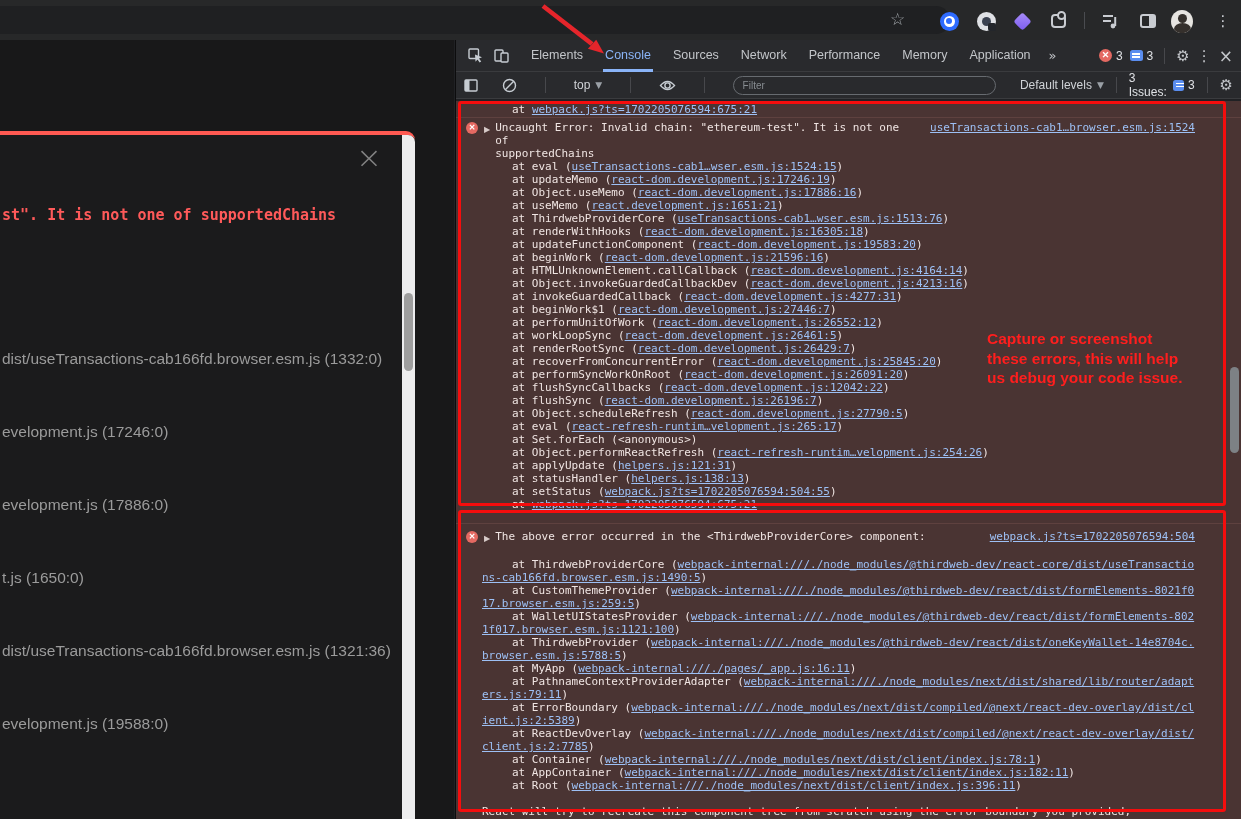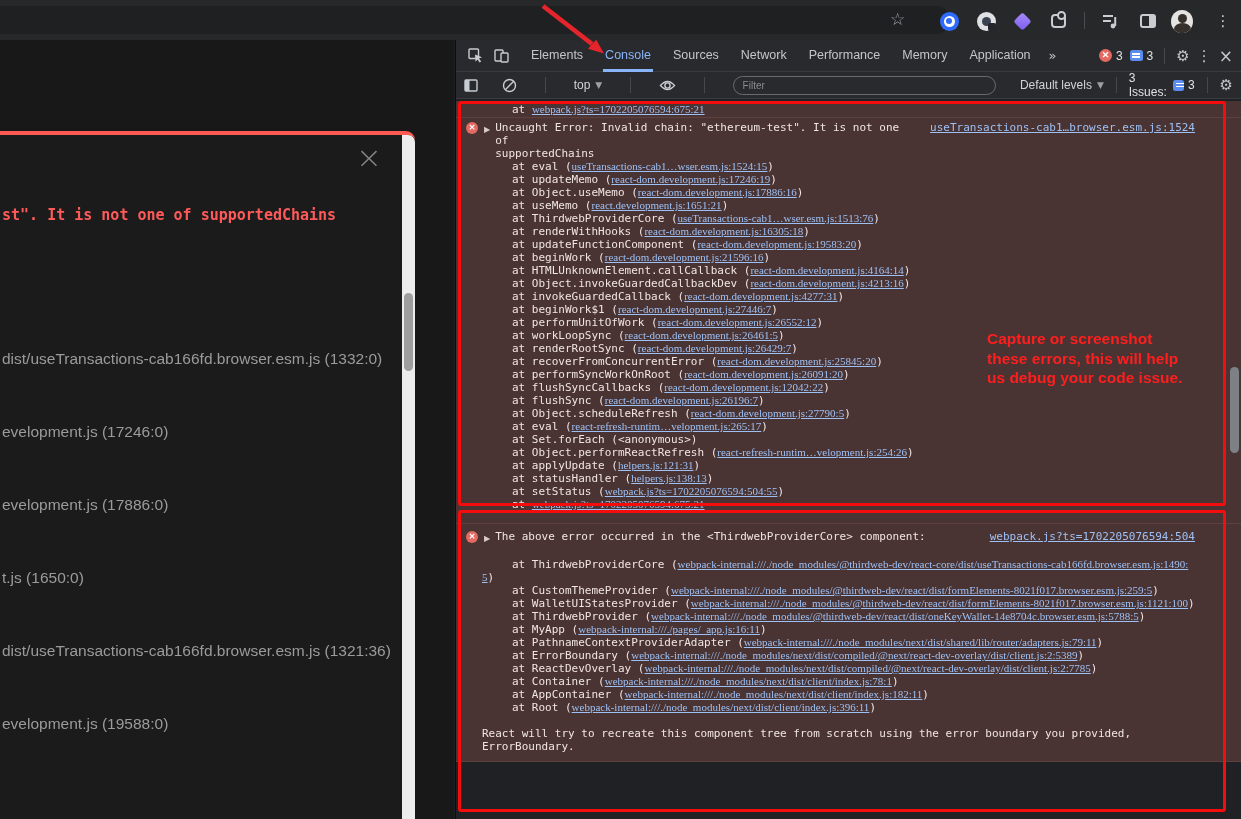--- a/index.html
+++ b/index.html
@@ -70,21 +70,21 @@
     font-family:"DejaVu Sans Mono",monospace; font-size:11px; line-height:13px; color:#f0e5e3; }
   .row-tail { background:#4a3433; border-bottom:1px solid #5e413f; padding:2px 48px 1px 56px; }
   .eblock { background:#4a3433; border-bottom:1px solid #5e413f; }
   .block1 { padding:3px 0 12px; }
   .block2 { padding:6px 0 8px; }
   .msg-row { display:flex; align-items:flex-start; padding:0 46px 0 10px; }
   .err-badge { flex:none; width:12px; height:12px; border-radius:50%; background:#e46962; color:#fff; font-size:8px;
     line-height:12px; text-align:center; font-weight:700; margin-top:1px; font-family:"Liberation Sans",sans-serif; }
   .tri { flex:none; color:#d7cbc9; font-size:8px; margin:2px 5px 0 6px; font-family:"DejaVu Sans",sans-serif; cursor:pointer; }
   .msg { flex:1; }
-  .lnk { color:#9dc0f5; text-decoration:underline; cursor:pointer;font-family:Liberation Serif, serif; }
+  .lnk { color:#9dc0f5; text-decoration:underline; cursor:pointer; }
   .src-link { white-space:nowrap; margin-left:14px; color:#9dc0f5; text-decoration:underline; cursor:pointer; }
   .stack1 { padding:0 46px 0 56px; }
   .stack2 { padding:0 46px 0 26px; }
   .stack2 .stack-line { text-indent:30px; word-break:break-all; }
   .blank { height:13px; }
   .footer2 { padding:0 46px 0 26px; }
   .rect { position:absolute; left:2px; width:768px; border:3px solid #f50d0d; border-radius:3px; pointer-events:none; }
   .rect1 { top:0; height:405px; }
   .rect2 { top:409px; height:302px; }
   .caption { position:absolute; left:531px; top:228px; color:#ff1e1e; font:700 15.5px "Liberation Sans",sans-serif; line-height:19.5px; }

